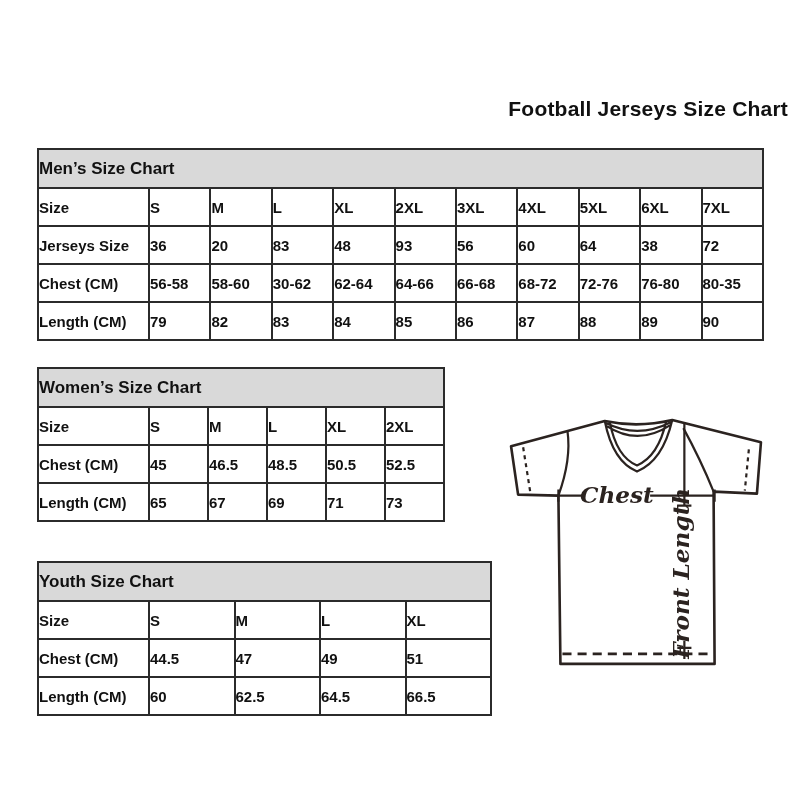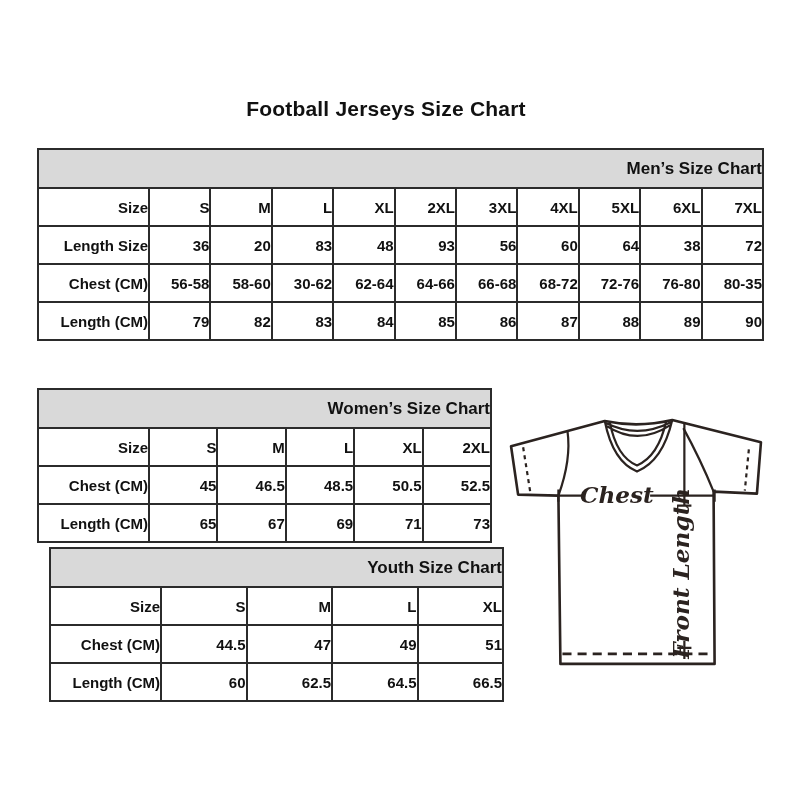--- a/index.html
+++ b/index.html
@@ -14,52 +14,52 @@
     position: relative;
     width: 800px;
     height: 800px;
     background: #ffffff;
     overflow: hidden;
     font-family: "Liberation Sans", sans-serif;
   }
   .title {
     position: absolute;
     top: 97px;
-    left: 0;
+    left: 16px;
     width: 772px;
-    text-align: center;
+    text-align: right;
     font-size: 21px;
     letter-spacing: 0.2px;
     font-weight: bold;
     color: var(--ink);
   }
   table.size-table {
     position: absolute;
     border-collapse: collapse;
     table-layout: fixed;
     font-weight: bold;
     color: var(--ink);
-    text-align: right;
+    text-align: left;
   }
   .size-table th, .size-table td {
     border: 2px solid var(--border_color);
     height: 38px;
     padding: 0;
     font-size: 15px;
     overflow: hidden;
     white-space: nowrap;
   }
   .size-table th.tbl-title {
     background: var(--header_bg);
     font-size: 17px;
     height: 39px;
   }
   .mens   { left: 37px; top: 148px; width: 727px; }
-  .womens { left: 37px; top: 367px; width: 455px; margin-top: 21px; }
-  .youth  { left: 37px; top: 547px; width: 455px; margin-left: 12px; }
+  .womens { left: 37px; top: 367px; width: 408px; }
+  .youth  { left: 37px; top: 561px; width: 455px; }
   .jersey {
     position: absolute;
     left: 504px;
     top: 415px;
     width: 264px;
     height: 254px;
   }
   .jersey-label {
     font-family: "DejaVu Serif", serif;
     font-style: italic;
@@ -102,21 +102,21 @@
           <td>L</td>
           <td>XL</td>
           <td>2XL</td>
           <td>3XL</td>
           <td>4XL</td>
           <td>5XL</td>
           <td>6XL</td>
           <td>7XL</td>
         </tr>
         <tr>
-          <td class="row-label">Length Size</td>
+          <td class="row-label">Jerseys Size</td>
           <td>36</td>
           <td>20</td>
           <td>83</td>
           <td>48</td>
           <td>93</td>
           <td>56</td>
           <td>60</td>
           <td>64</td>
           <td>38</td>
           <td>72</td>

